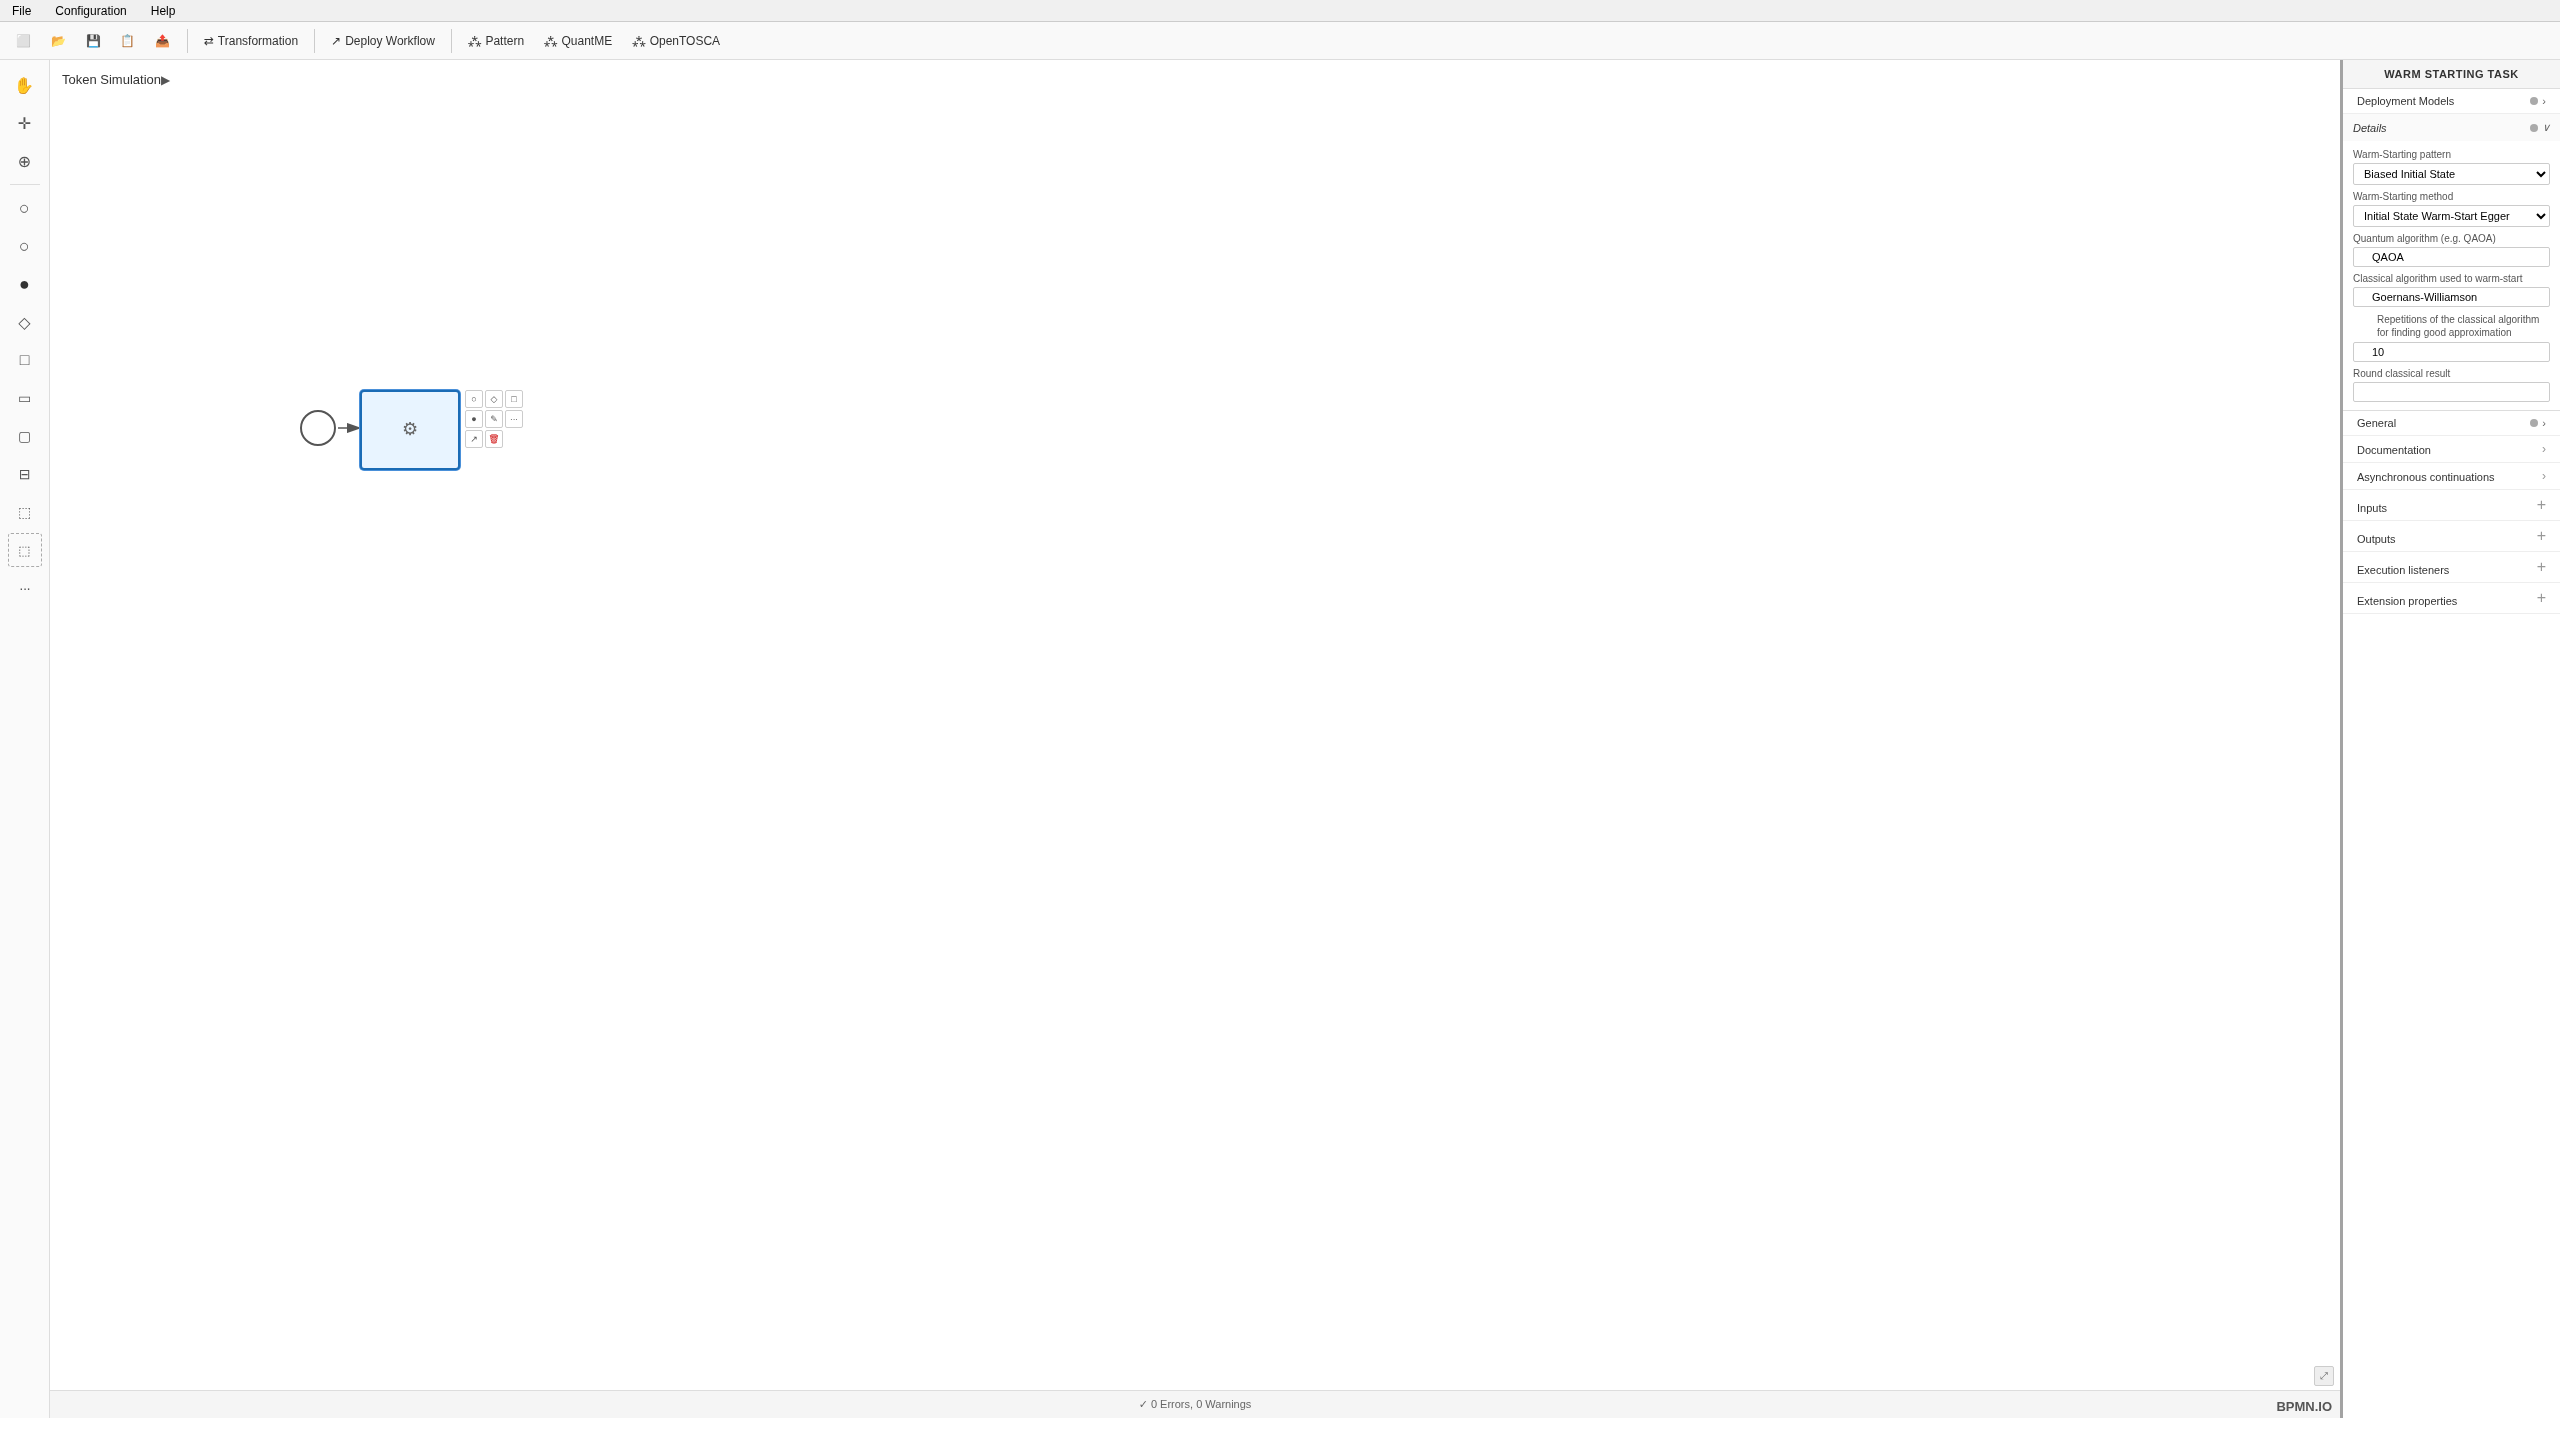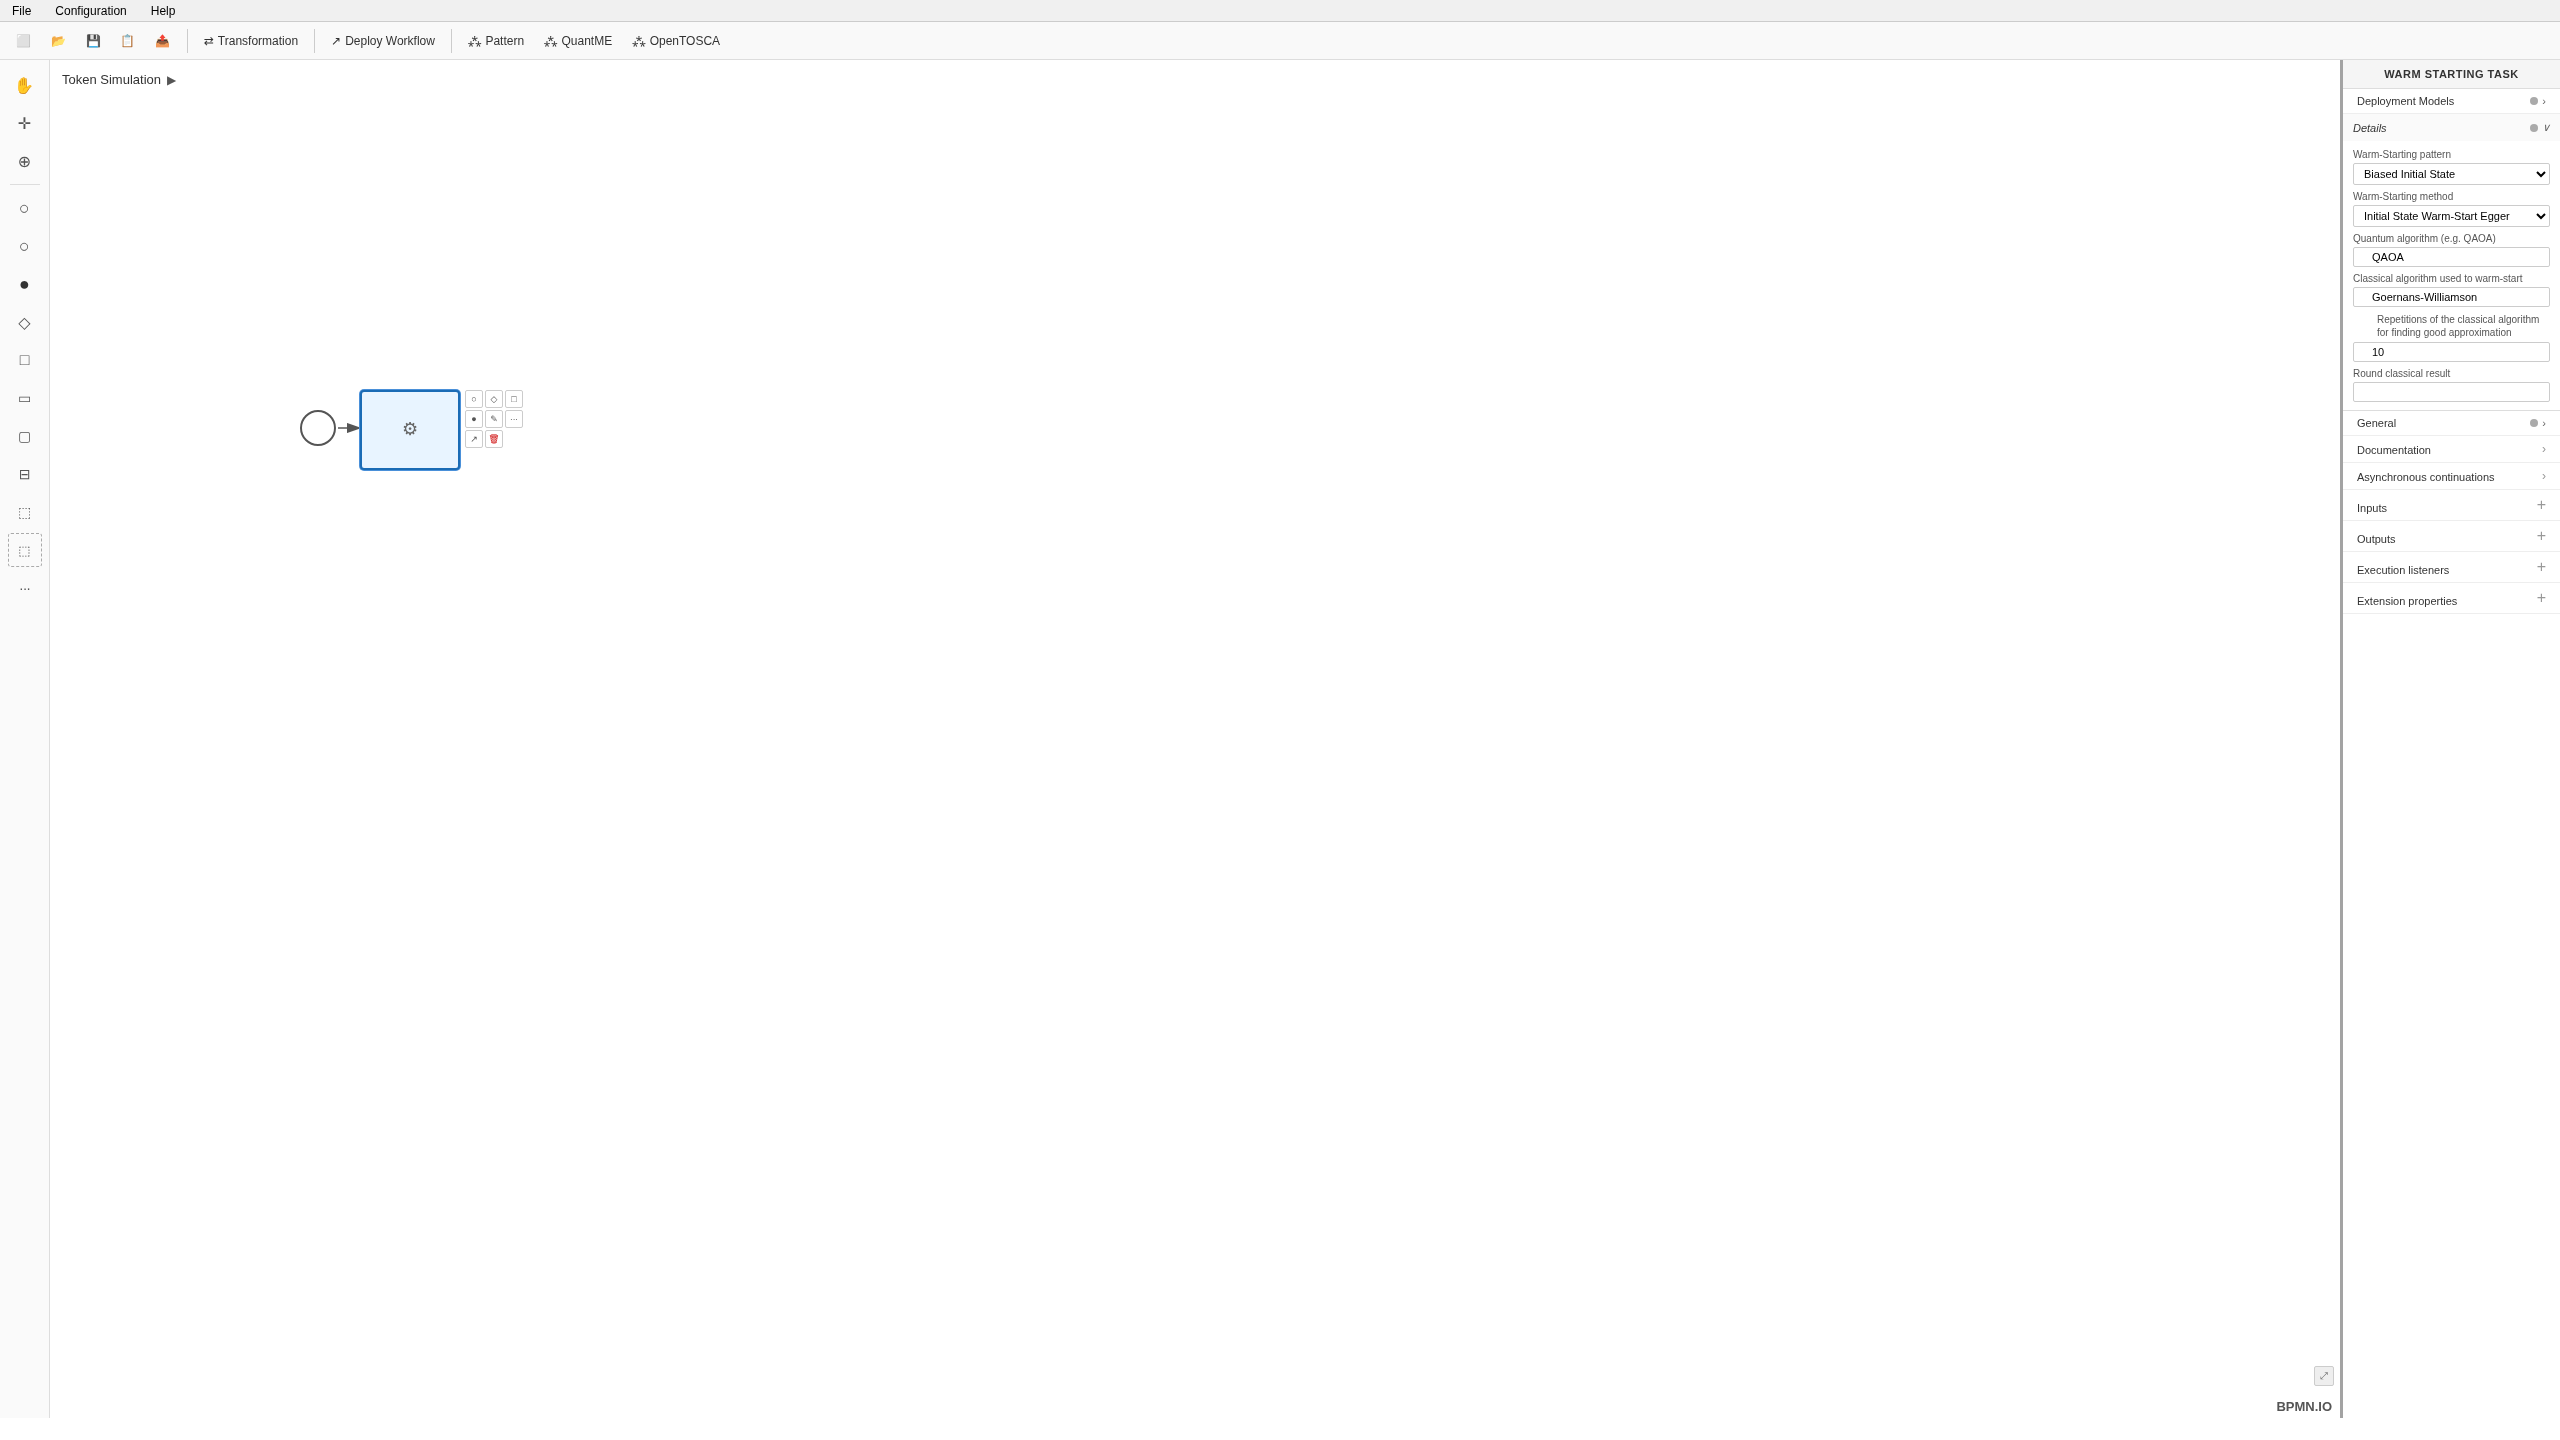--- a/index.html
+++ b/index.html
@@ -81,21 +81,20 @@
       overflow: hidden;
     }
 
     
     #token-sim-bar {
       position: absolute;
       top: 12px;
       left: 12px;
       display: flex;
       align-items: center;
-      gap: 6px;
       font-size: 13px;
       color: #333;
     }
 
     
     #bpmn-canvas {
       position: absolute;
       top: 0; left: 0;
       width: 100%;
       height: 100%;
@@ -365,20 +364,23 @@
         <div class="context-pad-btn">●</div>
         <div class="context-pad-btn">✎</div>
         <div class="context-pad-btn" style="font-size:8px;">···</div>
       </div>
       <div class="context-pad-row">
         <div class="context-pad-btn">↗</div>
         <div class="context-pad-btn" style="color:#c00;">🗑</div>
       </div>
     </div>
 
+    <div id="status-bar">
+      <span>✓  0 Errors, 0 Warnings</span>
+    </div>
     <div id="bpmn-logo">BPMN.IO</div>
 
     <div style="position:absolute; bottom:32px; right:6px; width:20px; height:20px; background:#eee; border:1px solid #ccc; border-radius:2px; display:flex; align-items:center; justify-content:center; font-size:10px; cursor:pointer; color:#666;">⤢</div>
   </div>
 
   <div id="right-panel">
 
     <div id="right-panel-title">WARM STARTING TASK</div>
 
     <div class="panel-row-simple">

